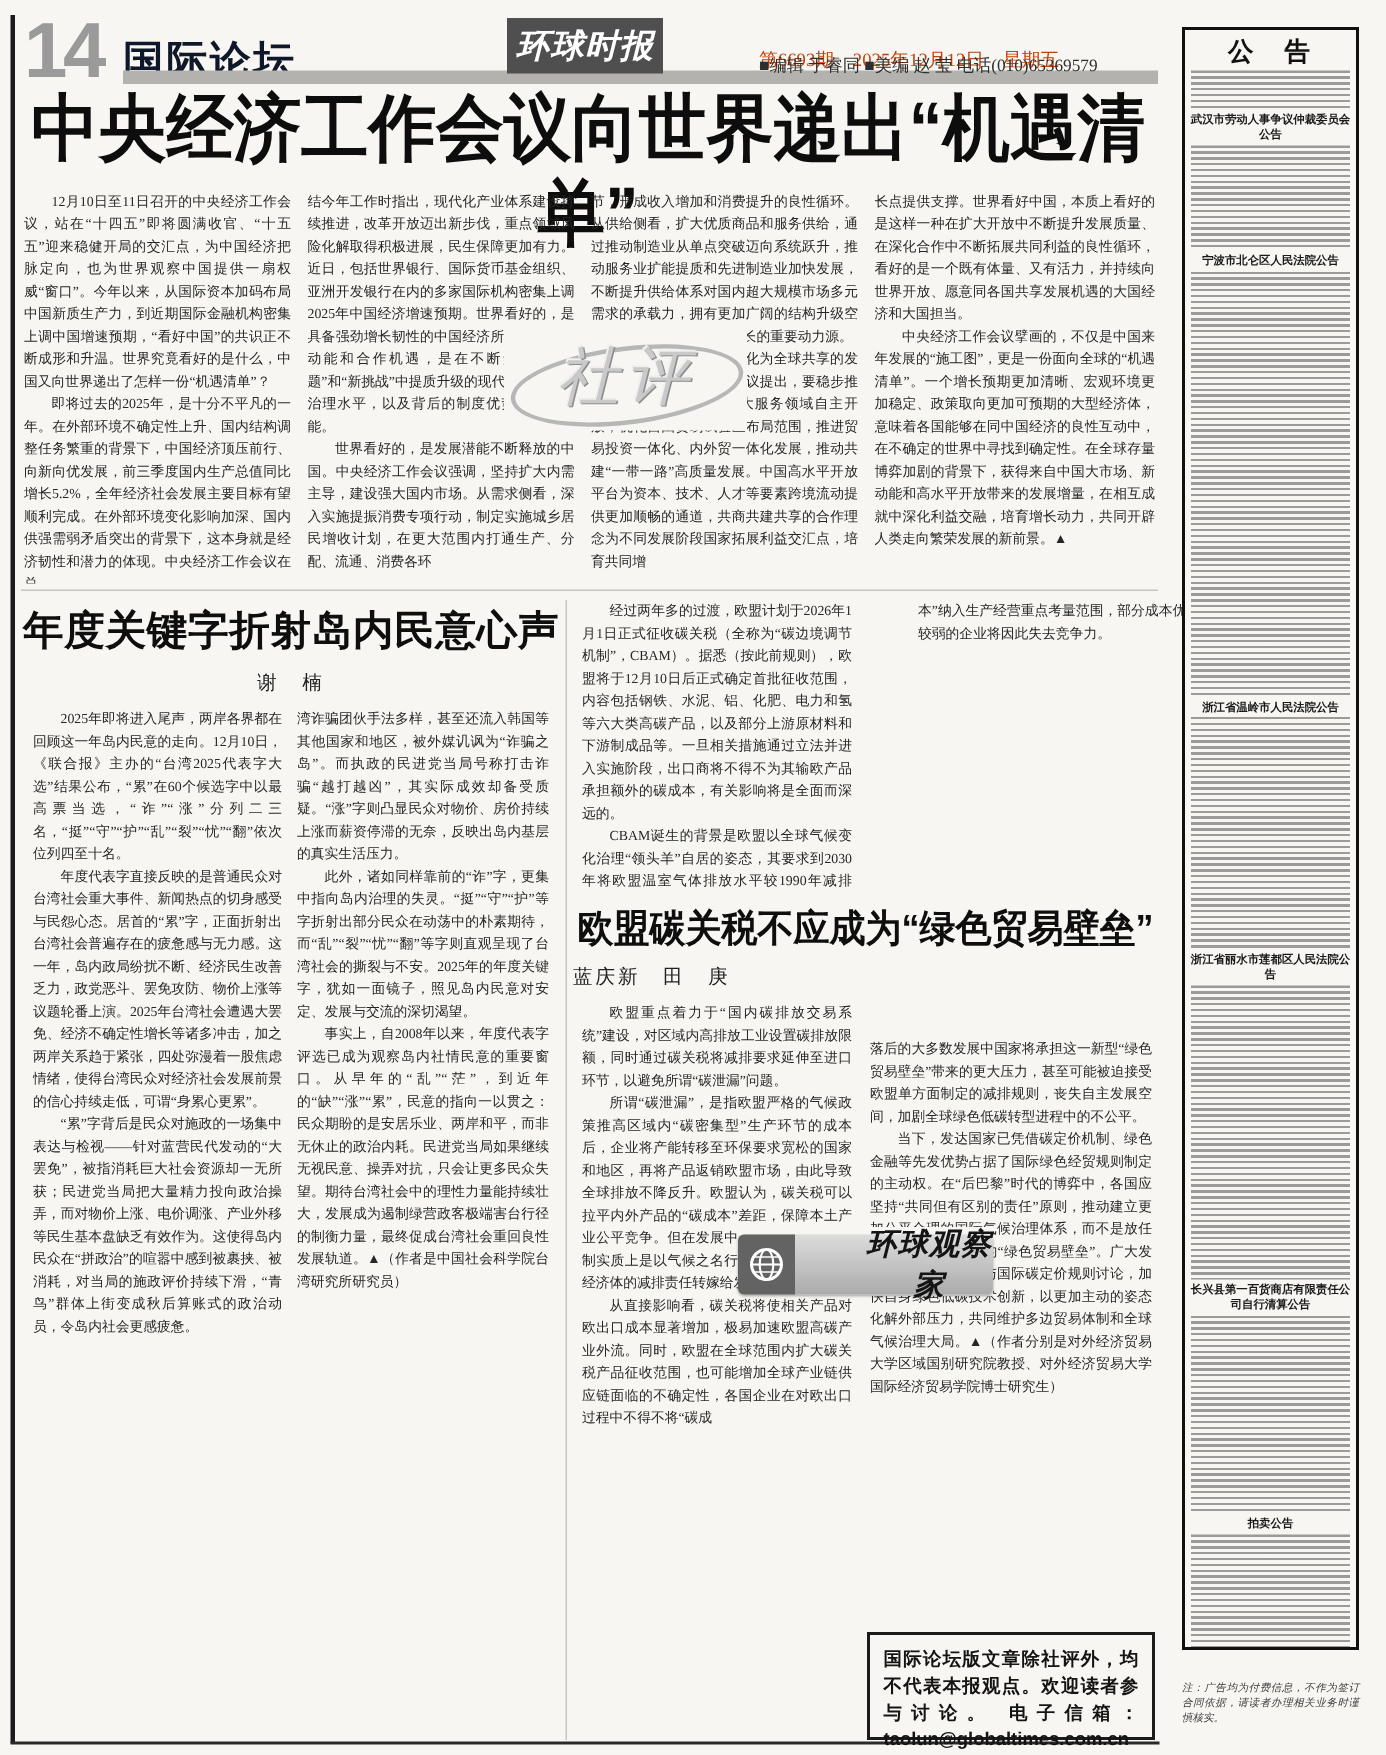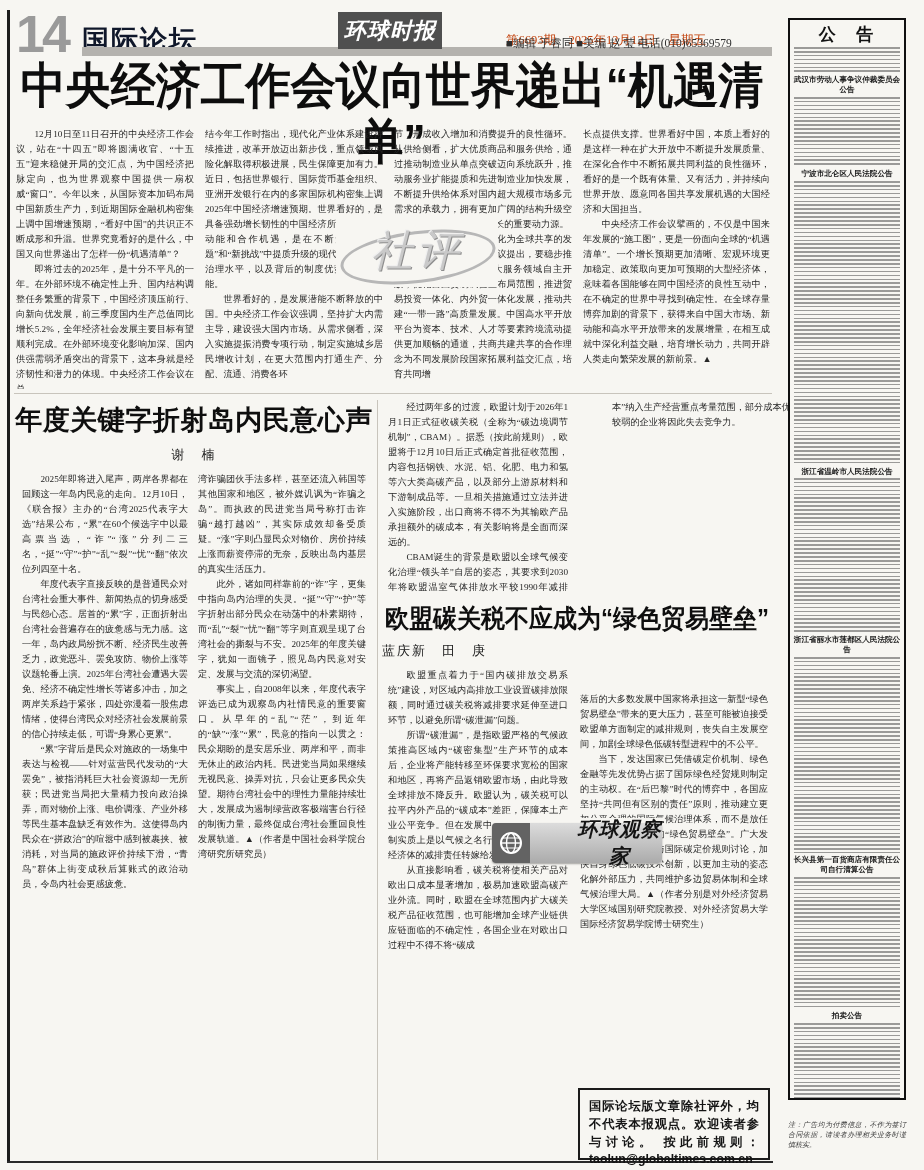--- a/index.html
+++ b/index.html
@@ -242,16 +242,16 @@
         <div class="notice-heading">长兴县第一百货商店有限责任公司自行清算公告</div>
         <div class="stripes" style="height: 132px;"></div>
         <div class="notice-heading">拍卖公告</div>
         <div class="stripes" style="height: 100px;"></div>
       </div>
   </div>
   <div id="notice-footnote" class="abs">注：广告均为付费信息，不作为签订合同依据，请读者办理相关业务时谨慎核实。</div>
 
   <div id="footer-box" class="abs">
     <span>国际论坛版文章除社评外，均不代表本报观点。欢迎读者参与讨论。</span>
-    <span>按此前规则：taolun@globaltimes.com.cn</span>
+    <span>电子信箱：taolun@globaltimes.com.cn</span>
   </div>
 
 </div>
 
 </body></html>

